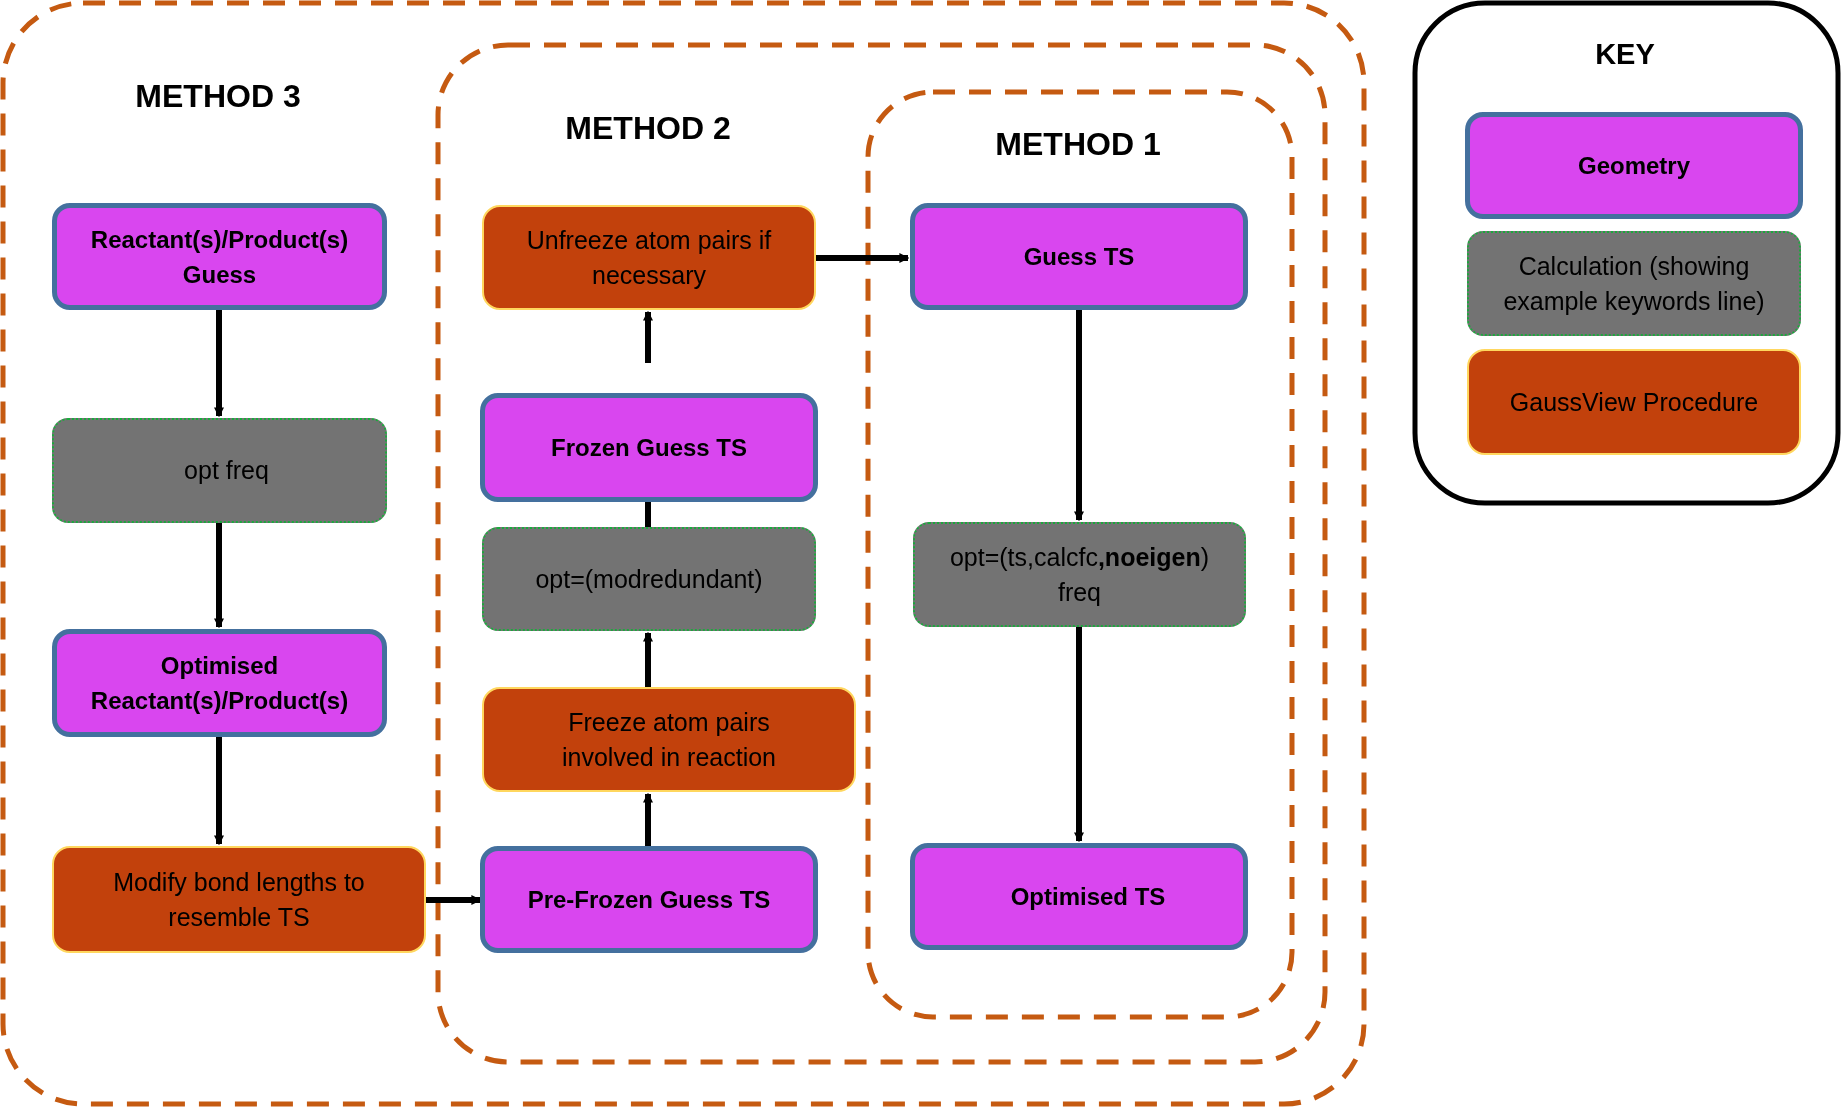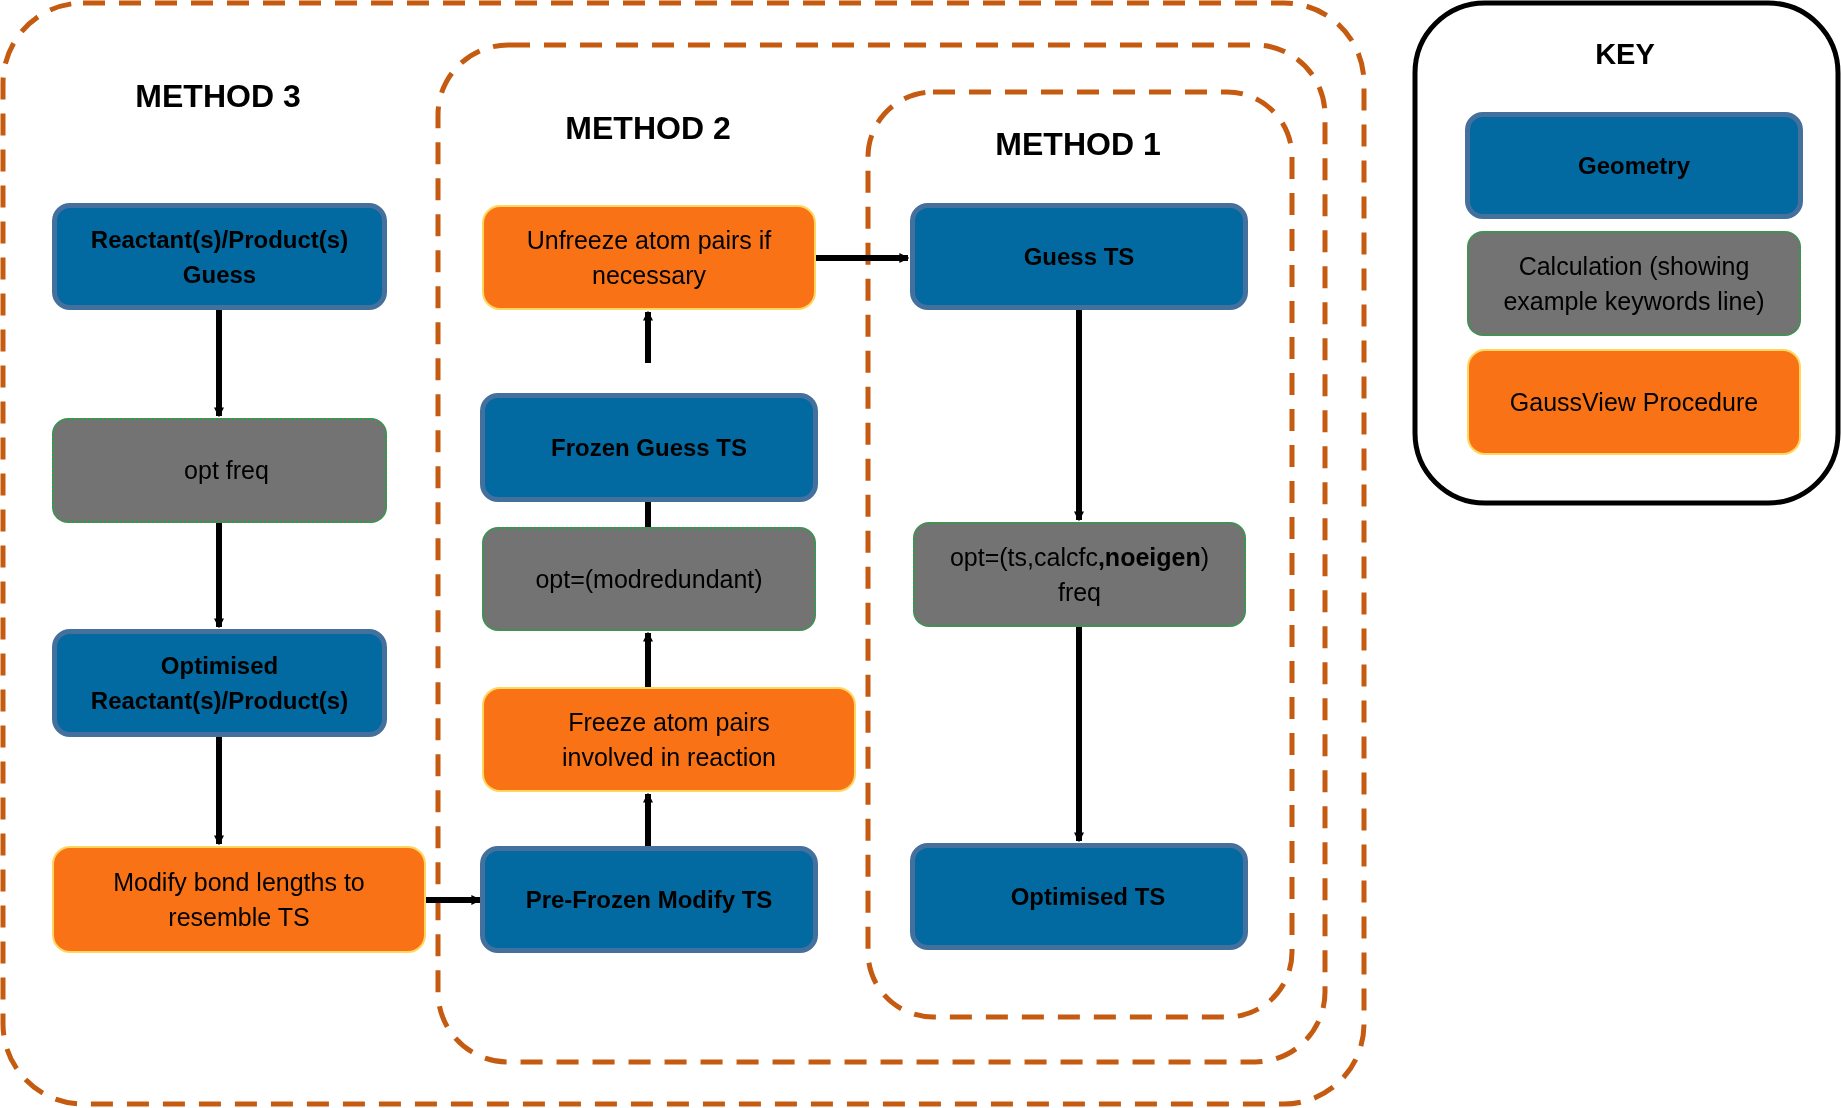--- a/index.html
+++ b/index.html
@@ -2,23 +2,23 @@
 <html><head>
 <meta charset="utf-8">
 <style>
   html, body { margin:0; padding:0; background:#ffffff; }
   body { width:1841px; height:1108px; position:relative; overflow:hidden;
          font-family:"Liberation Sans", "DejaVu Sans", sans-serif; }
   #lines { position:absolute; left:0; top:0; width:1841px; height:1108px; }
   .node { position:absolute; box-sizing:border-box; display:flex; align-items:center;
           justify-content:center; text-align:center; color:#000; font-size:25px; line-height:35px;
           padding:0 14px; }
-  .geom { background:#0369a1; border:5px solid #44709e; border-radius:18px; font-weight:bold; font-size:24px; }
+  .geom { background:#d946ef; border:5px solid #44709e; border-radius:18px; font-weight:bold; font-size:24px; }
   .calc { background:#737373; border:2.5px dotted #1aaa3c; border-radius:16px; }
-  .proc { background:#f97316; border:2.5px solid #ffd75e; border-radius:18px; }
+  .proc { background:#c2410c; border:2.5px solid #ffd75e; border-radius:18px; }
   .title { position:absolute; font-weight:bold; font-size:32px; color:#000; text-align:center; white-space:nowrap; }
   .bold { font-weight:bold; }
 </style>
 </head>
 <body>
 
 <svg id="lines" xmlns="http://www.w3.org/2000/svg" viewBox="0 0 1841 1108">
   <defs>
     <marker id="ah" markerWidth="10" markerHeight="10" refX="8.6" refY="5" orient="auto" markerUnits="userSpaceOnUse" viewBox="0 0 10 10">
       <path d="M0,0 L10,5 L0,10 z" fill="#000"></path>
@@ -69,21 +69,21 @@
 <div class="node geom" style="left:480px;top:363px;width:338px;height:109px;margin-top:30px;">
   <span>Frozen Guess TS</span>
 </div>
 <div class="node calc" style="left:482px;top:527px;width:334px;height:104px;">
   <span>opt=(modredundant)</span>
 </div>
 <div class="node proc" style="left:482px;top:687px;width:374px;height:105px;">
   <div><span>Freeze atom pairs</span><br><span>involved in reaction</span></div>
 </div>
 <div class="node geom" style="left:480px;top:846px;width:338px;height:107px;">
-  <span>Pre-Frozen Modify TS</span>
+  <span>Pre-Frozen Guess TS</span>
 </div>
 
 <div class="node geom" style="left:910px;top:203px;width:338px;height:107px;">
   <span>Guess TS</span>
 </div>
 <div class="node calc" style="left:913px;top:522px;width:333px;height:105px;">
   <div>
     <span>opt=(ts,calcfc</span><span class="bold">,noeigen</span><span>)</span><br>
     <span>freq</span>
   </div>

